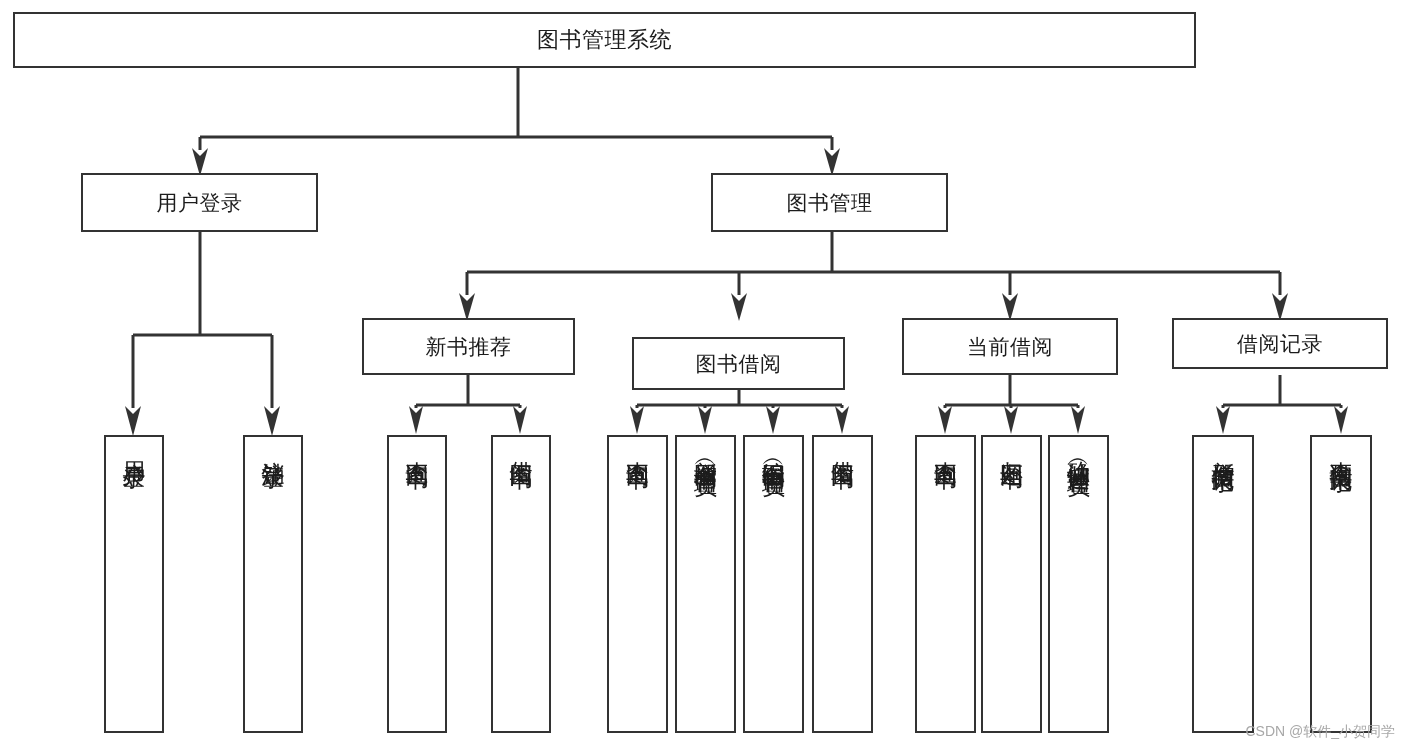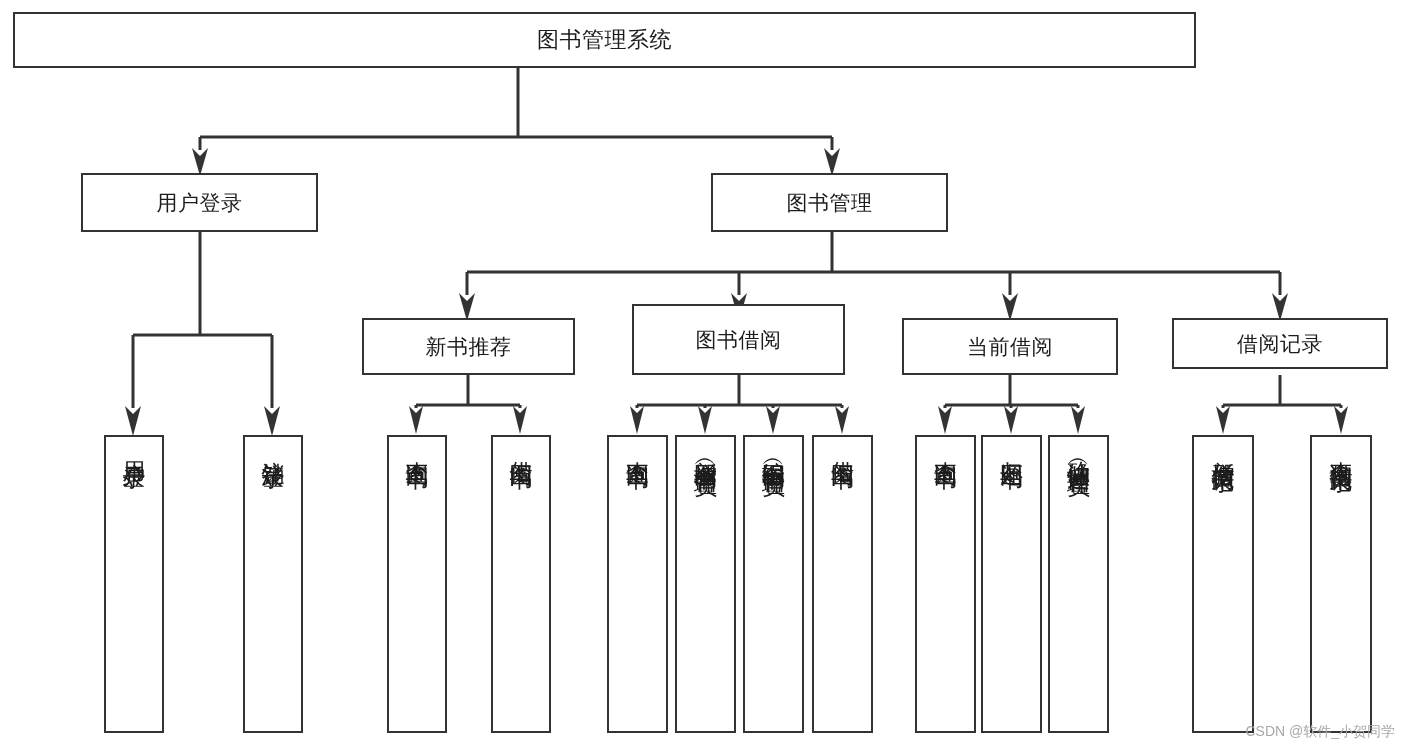--- a/index.html
+++ b/index.html
@@ -152,21 +152,21 @@
   <div class="node-box horiz" style="left:81px; top:173px; width:237px; height:59px;">
     <span class="node-label">用户登录</span>
   </div>
   <div class="node-box horiz" style="left:711px; top:173px; width:237px; height:59px;">
     <span class="node-label">图书管理</span>
   </div>
 
   <div class="node-box horiz" style="left:362px; top:318px; width:213px; height:57px;align-items:center;">
     <span class="node-label">新书推荐</span>
   </div>
-  <div class="node-box horiz" style="left:632px; top:304px; width:213px; height:71px;">
+  <div class="node-box horiz" style="left:632px; top:337px; width:213px; height:53px;">
     <span class="node-label">图书借阅</span>
   </div>
   <div class="node-box horiz" style="left:902px; top:318px; width:216px; height:57px;">
     <span class="node-label">当前借阅</span>
   </div>
   <div class="node-box horiz" style="left:1172px; top:318px; width:216px; height:51px;">
     <span class="node-label">借阅记录</span>
   </div>
 
   <div class="node-box vert" style="left:104px; top:435px; width:60px; height:298px;">

